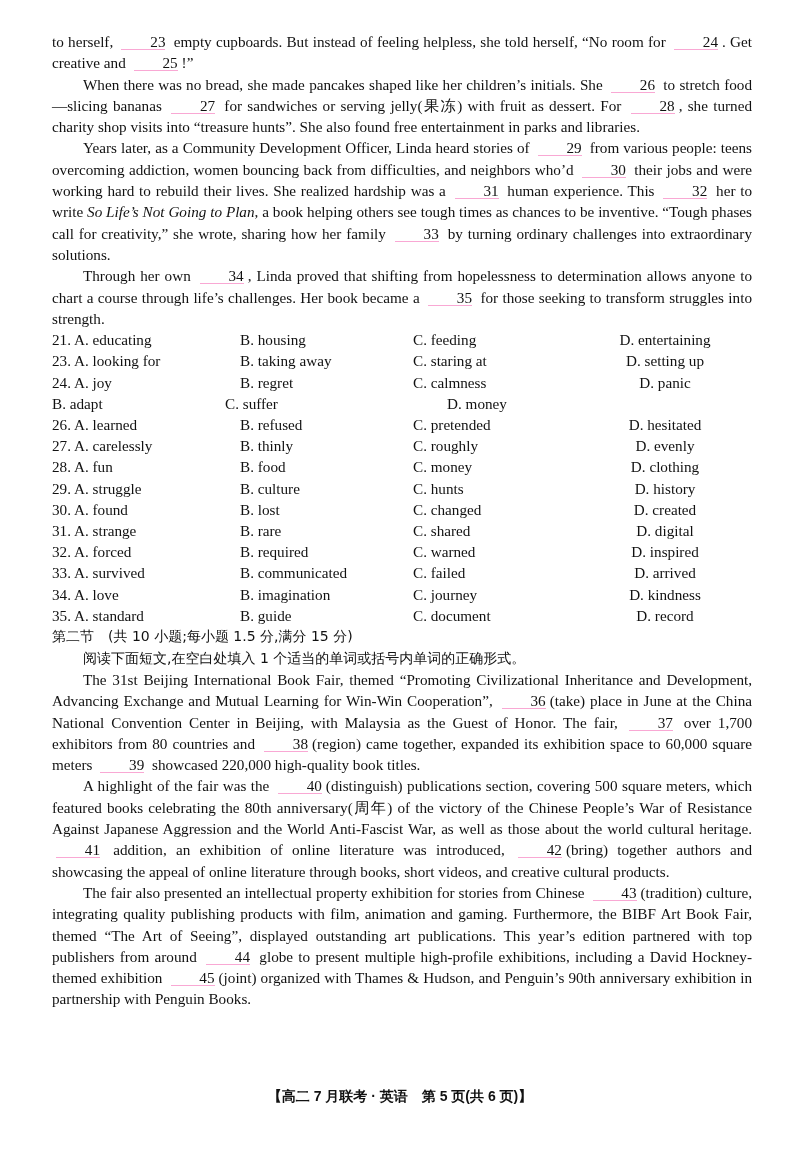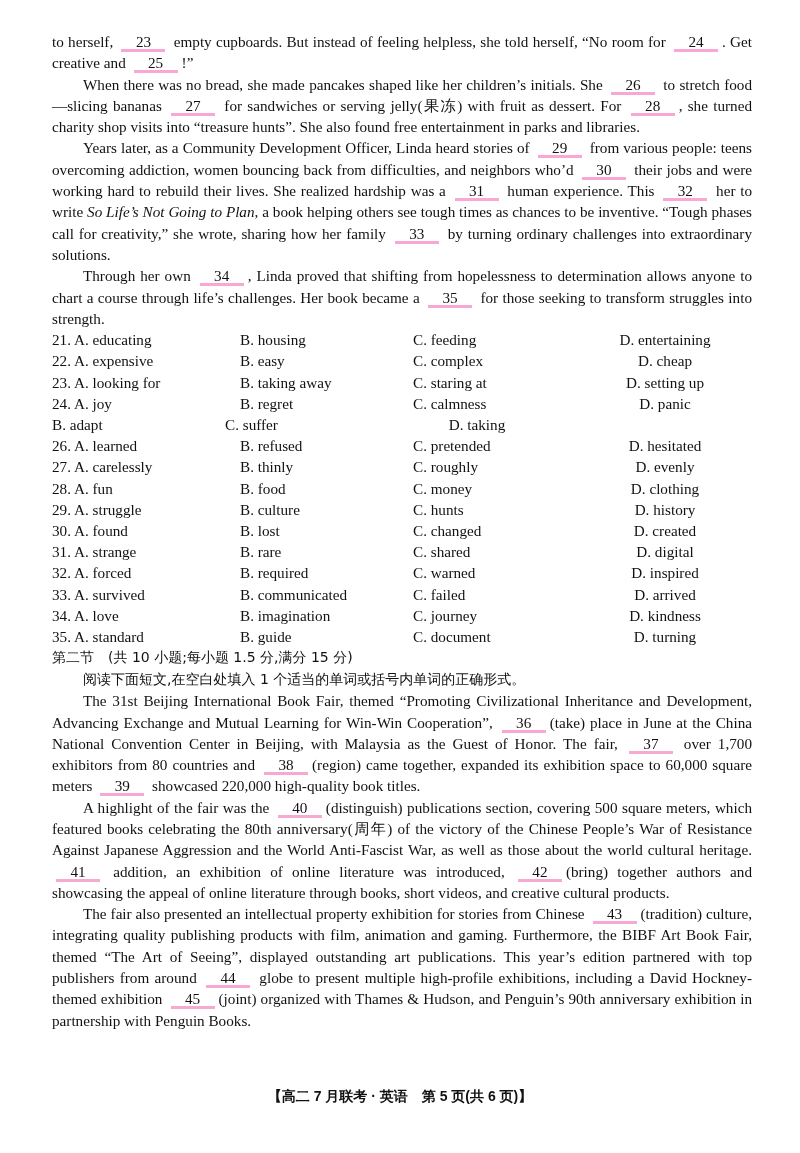--- a/index.html
+++ b/index.html
@@ -5,22 +5,22 @@
   html, body { margin: 0; padding: 0; background: #ffffff; }
   body {
     width: 800px; height: 1153px; position: relative; overflow: hidden;
     font-family: "Liberation Serif", "DejaVu Serif", serif;
     color: #111; font-size: 15.2px;
   }
   .page { position: absolute; left: 52px; top: 31px; width: 700px; }
   .p { line-height: 21.3px; text-align: justify; margin: 0; }
   .indent { text-indent: 31px; }
   .blank {
-    display: inline-block; min-width: 44px; text-align: center;
-    border-bottom: 3px solid #f9a8d4; line-height: 14px; text-indent: 0;
+    display: inline-block; min-width: 44px; text-align: right;
+    border-bottom: 1px solid #f9a8d4; line-height: 14px; text-indent: 0;
     margin: 0 4px;
   }
   .p em { font-style: italic; }
   .options { margin: 0; }
   .opt-row { display: flex; line-height: 21.2px; }
   .opt-row span { display: block; }
   .c0 { width: 188px; }
   .c1 { width: 173px; }
   .c2 { width: 172px; }
   .c3 { width: 160px; text-align: center; }
@@ -41,41 +41,35 @@
   <p class="p indent">Through her own <span class="blank">34</span>, Linda proved that shifting from hopelessness to determination allows anyone to chart a course through life’s challenges. Her book became a <span class="blank">35</span> for those seeking to transform struggles into strength.</p>
 
   <div class="options" id="options">
       <div class="opt-row">
         <span class="c0">21. A. educating</span>
         <span class="c1">B. housing</span>
         <span class="c2">C. feeding</span>
         <span class="c3">D. entertaining</span>
       </div>
       <div class="opt-row">
-        <span class="c0">22. A. expensive</span>
-        <span class="c1">B. easy</span>
-        <span class="c2">C. complex</span>
-        <span class="c3">D. cheap</span>
-      </div>
-      <div class="opt-row">
         <span class="c0">23. A. looking for</span>
         <span class="c1">B. taking away</span>
         <span class="c2">C. staring at</span>
         <span class="c3">D. setting up</span>
       </div>
       <div class="opt-row">
         <span class="c0">24. A. joy</span>
         <span class="c1">B. regret</span>
         <span class="c2">C. calmness</span>
         <span class="c3">D. panic</span>
       </div>
       <div class="opt-row">
         <span class="c1">B. adapt</span>
         <span class="c2">C. suffer</span>
-        <span class="c3">D. taking</span>
+        <span class="c3">D. money</span>
       </div>
       <div class="opt-row">
         <span class="c0">26. A. learned</span>
         <span class="c1">B. refused</span>
         <span class="c2">C. pretended</span>
         <span class="c3">D. hesitated</span>
       </div>
       <div class="opt-row">
         <span class="c0">27. A. carelessly</span>
         <span class="c1">B. thinly</span>
@@ -121,21 +115,21 @@
       <div class="opt-row">
         <span class="c0">34. A. love</span>
         <span class="c1">B. imagination</span>
         <span class="c2">C. journey</span>
         <span class="c3">D. kindness</span>
       </div>
       <div class="opt-row">
         <span class="c0">35. A. standard</span>
         <span class="c1">B. guide</span>
         <span class="c2">C. document</span>
-        <span class="c3">D. turning</span>
+        <span class="c3">D. record</span>
       </div>
     </div>
 
   <p class="sec-head">第二节　(共 10 小题;每小题 1.5 分,满分 15 分)</p>
   <p class="instr">阅读下面短文,在空白处填入 1 个适当的单词或括号内单词的正确形式。</p>
   <p class="p indent">The 31st Beijing International Book Fair, themed “Promoting Civilizational Inheritance and Development, Advancing Exchange and Mutual Learning for Win-Win Cooperation”, <span class="blank">36</span>(take) place in June at the China National Convention Center in Beijing, with Malaysia as the Guest of Honor. The fair, <span class="blank">37</span> over 1,700 exhibitors from 80 countries and <span class="blank">38</span>(region) came together, expanded its exhibition space to 60,000 square meters <span class="blank">39</span> showcased 220,000 high-quality book titles.</p>
   <p class="p indent">A highlight of the fair was the <span class="blank">40</span>(distinguish) publications section, covering 500 square meters, which featured books celebrating the 80th anniversary(周年) of the victory of the Chinese People’s War of Resistance Against Japanese Aggression and the World Anti-Fascist War, as well as those about the world cultural heritage. <span class="blank">41</span> addition, an exhibition of online literature was introduced, <span class="blank">42</span>(bring) together authors and showcasing the appeal of online literature through books, short videos, and creative cultural products.</p>
   <p class="p indent">The fair also presented an intellectual property exhibition for stories from Chinese <span class="blank">43</span>(tradition) culture, integrating quality publishing products with film, animation and gaming. Furthermore, the BIBF Art Book Fair, themed “The Art of Seeing”, displayed outstanding art publications. This year’s edition partnered with top publishers from around <span class="blank">44</span> globe to present multiple high-profile exhibitions, including a David Hockney-themed exhibition <span class="blank">45</span>(joint) organized with Thames &amp; Hudson, and Penguin’s 90th anniversary exhibition in partnership with Penguin Books.</p>
 </div>
 

